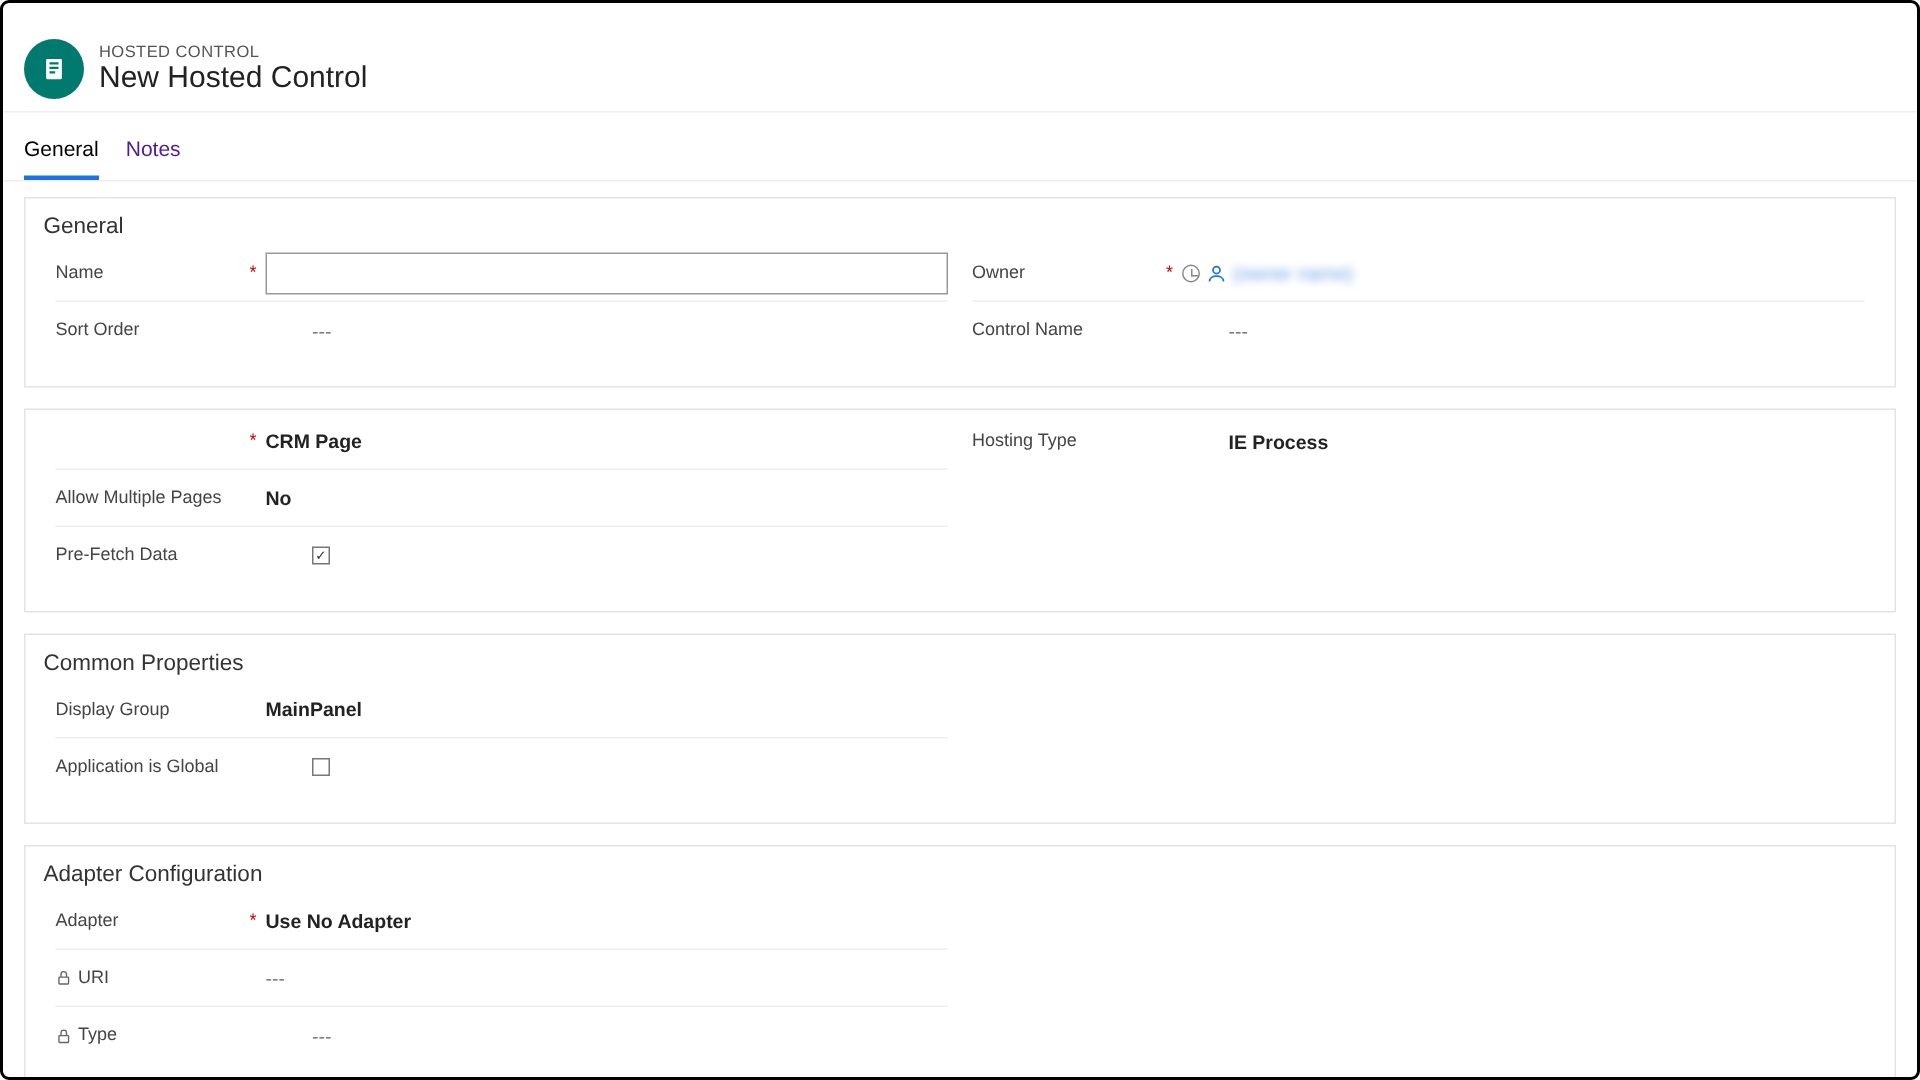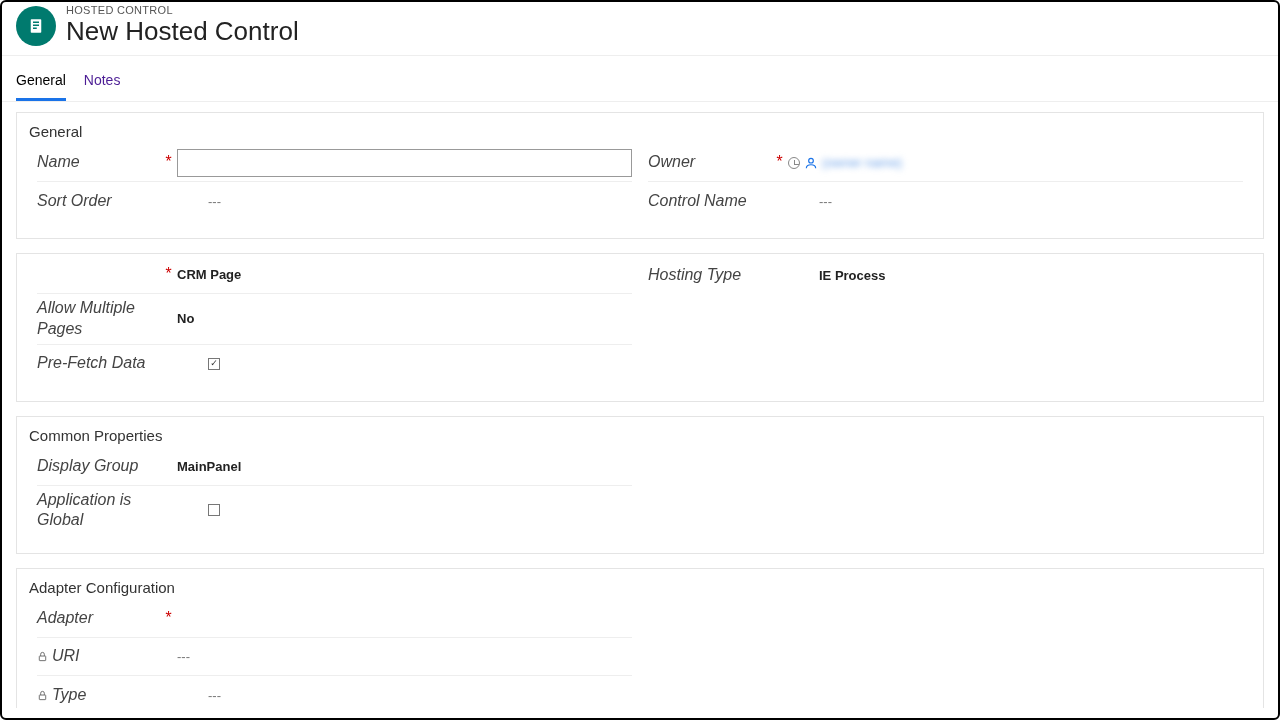--- a/index.html
+++ b/index.html
@@ -10,42 +10,42 @@
     font-size: 13px;
     width: 1280px;
     height: 720px;
     overflow: hidden;
     border: 2px solid #000;
     border-radius: 6px;
   }
   .header {
     display: flex;
     align-items: center;
-    padding: 2px 14px 8px 14px;
+    padding: 24px 14px 8px 14px;
     border-bottom: 1px solid #eee;
   }
   .logo {
     width: 40px;
     height: 40px;
     border-radius: 50%;
     background: #007a6e;
     display: flex;
     align-items: center;
     justify-content: center;
     margin-right: 10px;
     flex-shrink: 0;
   }
   .logo svg { width: 18px; height: 18px; fill: #fff; }
   .header-text .eyebrow {
     font-size: 11px;
     color: #555;
     letter-spacing: 0.3px;
   }
   .header-text .title {
-    font-size: 26px;
+    font-size: 20px;
     font-weight: 400;
     color: #222;
   }
   .tabs {
     display: flex;
     gap: 18px;
     padding: 10px 14px 0 14px;
     border-bottom: 1px solid #eee;
   }
   .tab {
@@ -86,27 +86,26 @@
   .field-row {
     display: flex;
     align-items: center;
     min-height: 38px;
     border-bottom: 1px solid #eee;
     padding: 4px 0;
   }
   .field-row:last-child { border-bottom: none; gap: 31px; }
   .field-label {
     width: 140px;
-    font-size: 16px;
+    font-size: 12px;
     color: #444;
     display: flex;
     align-items: center;
     gap: 4px;
     line-height: 1.3;
-    font-style: italic;
   }
   .field-label .req {
     color: #c00;
     margin-left: auto;
     margin-right: 6px;
   }
   .field-label .lock {
     width: 11px; height: 11px;
     flex-shrink: 0;
   }
@@ -283,20 +282,21 @@
 
   <div class="section">
     <div class="section-title">Adapter Configuration</div>
     <div class="section-body">
       <div class="col">
         <div class="field-row">
           <div class="field-label">
             <span>Adapter</span>
             <span class="req">*</span>
           </div>
+          <div class="field-value bold">Use No Adapter</div>
         </div>
         <div class="field-row">
           <div class="field-label">
             <svg class="lock" viewBox="0 0 24 24" fill="none" stroke="#666" stroke-width="2">
                 <rect x="5" y="11" width="14" height="10" rx="1"></rect>
                 <path d="M8 11V7a4 4 0 018 0v4"></path>
               </svg>
             <span>URI</span>
           </div>
           <div class="field-value dash">---</div>

